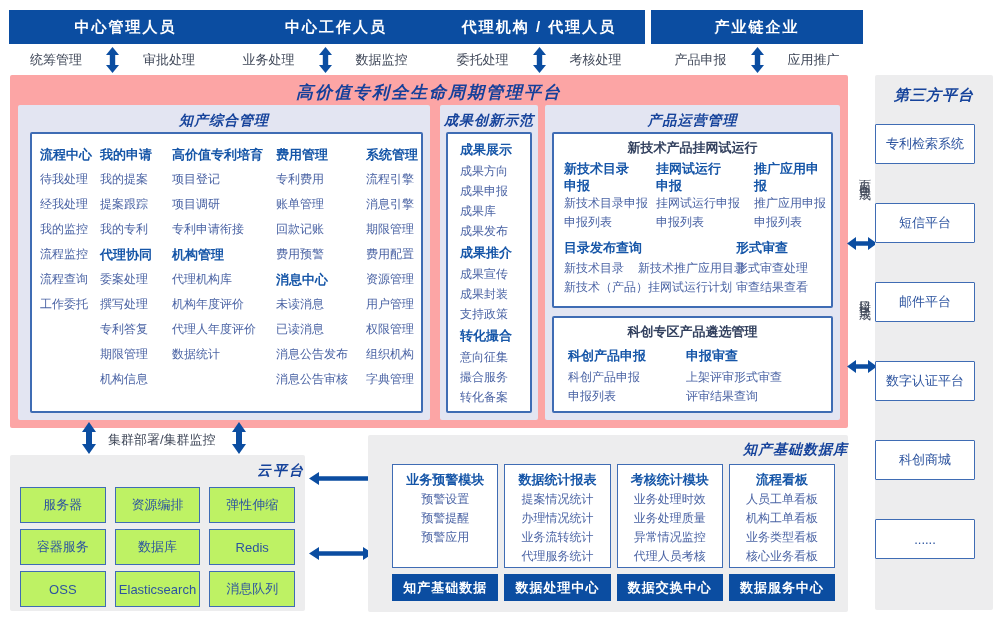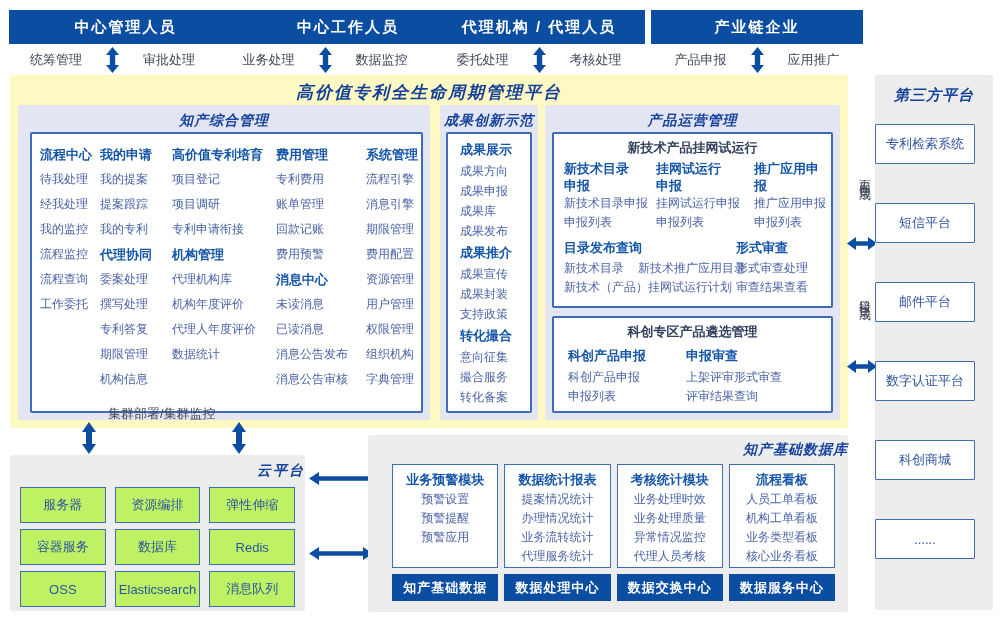--- a/index.html
+++ b/index.html
@@ -10,21 +10,21 @@
   
   .role-box { position:absolute; top:10px; height:34px; background:#0b4da1; color:#fff;
     font-weight:bold; font-size:15px; letter-spacing:2px; display:flex; align-items:center; justify-content:center; }
   .role-labels { position:absolute; top:47px; height:26px; display:flex; align-items:center;
     justify-content:center; gap:24px; font-size:13px; color:#3e4657; }
 
   svg.arrow { position:absolute; }
   .arrow path { fill:#0b4da1; }
 
   
-  .main-wrap { position:absolute; left:10px; top:75px; width:838px; height:353px; background:#fef9c3; border-radius:2px; }
+  .main-wrap { position:absolute; left:10px; top:75px; width:838px; height:353px; background:#fca5a5; border-radius:2px; }
   .main-title { position:absolute; top:6px; left:0; right:0; text-align:center; font-size:17px;
     font-weight:bold; font-style:italic; color:#15409a; letter-spacing:2px; }
 
   .section { position:absolute; top:30px; height:315px; background:#e3e5f2; border-radius:2px; }
   .sec-ip   { left:8px;   width:412px; }
   .sec-ach  { left:430px; width:98px;  }
   .sec-prod { left:535px; width:295px; }
   .sec-title { height:27px; line-height:30px; text-align:center; font-weight:bold; font-style:italic;
     font-size:14px; color:#16439b; letter-spacing:1px; }
   .white-box { position:absolute; background:#fff; border:2px solid #3f6cb4; border-radius:2px; }
@@ -68,21 +68,21 @@
 
   
   .tp-panel { position:absolute; left:875px; top:75px; width:118px; height:535px; background:#ededee; border-radius:2px; }
   .tp-title { padding-top:11px; text-align:center; font-weight:bold; font-style:italic; font-size:15px;
     color:#16439b; letter-spacing:1px; }
   .tp-list { margin-top:19px; display:flex; flex-direction:column; align-items:flex-start; gap:39px; }
   .tp-box { width:100px; height:40px; background:#fff; border:1.5px solid #3f6cb4; border-radius:1px;
     display:flex; align-items:center; justify-content:center; font-size:13px; color:#2d549f; }
 
   
-  .cluster-label { position:absolute; left:108px; top:405px; font-size:13px; color:#3e4657; }
+  .cluster-label { position:absolute; left:108px; top:431px; font-size:13px; color:#3e4657; }
 
   
   .cloud-panel { position:absolute; left:10px; top:455px; width:295px; height:156px; background:#ededee; border-radius:2px; }
   .panel-title { text-align:right; font-weight:bold; font-style:italic; font-size:14px; color:#16439b; letter-spacing:2px; }
   .cloud-panel .panel-title { padding-top:7px; }
   .cloud-grid { display:grid; grid-template-columns:repeat(3,1fr); gap:6px 9px; margin:7px 10px 0; }
   .cloud-box { height:36px; background:#bef264; border:1.5px solid #3f6cb4; display:flex; align-items:center;
     justify-content:center; font-size:13px; color:#2d549f; }
 
   
@@ -95,21 +95,21 @@
   .db-box .db-item { text-align:center; font-size:12px; color:#4a63a4; line-height:19px; white-space:nowrap; }
   .db-bar { height:27px; background:#0b4da1; color:#fff; font-weight:bold; font-size:13px;
     display:flex; align-items:center; justify-content:center; letter-spacing:1px; }
 </style>
 </head>
 <body>
 
 <div class="canvas">
 
   <div class="role-box" style="left:9px;width:233px">中心管理人员</div>
-  <div class="role-box" style="left:236px;width:224px">中心工作人员</div>
+  <div class="role-box" style="left:224px;width:224px">中心工作人员</div>
   <div class="role-box" style="left:433px;width:212px">代理机构 / 代理人员</div>
   <div class="role-box" style="left:651px;width:212px">产业链企业</div>
 
   <div class="role-labels" style="left:9px;width:207px">
     <span>统筹管理</span>
     <svg width="13" height="26" viewBox="0 0 13 26" class="arrow" style="position:static">
         <path d="M6.5 0 L13 8 H9.2 V18 H13 L6.5 26 L0 18 H3.8 V8 H0 Z"></path>
       </svg>
     <span>审批处理</span>
   </div>

